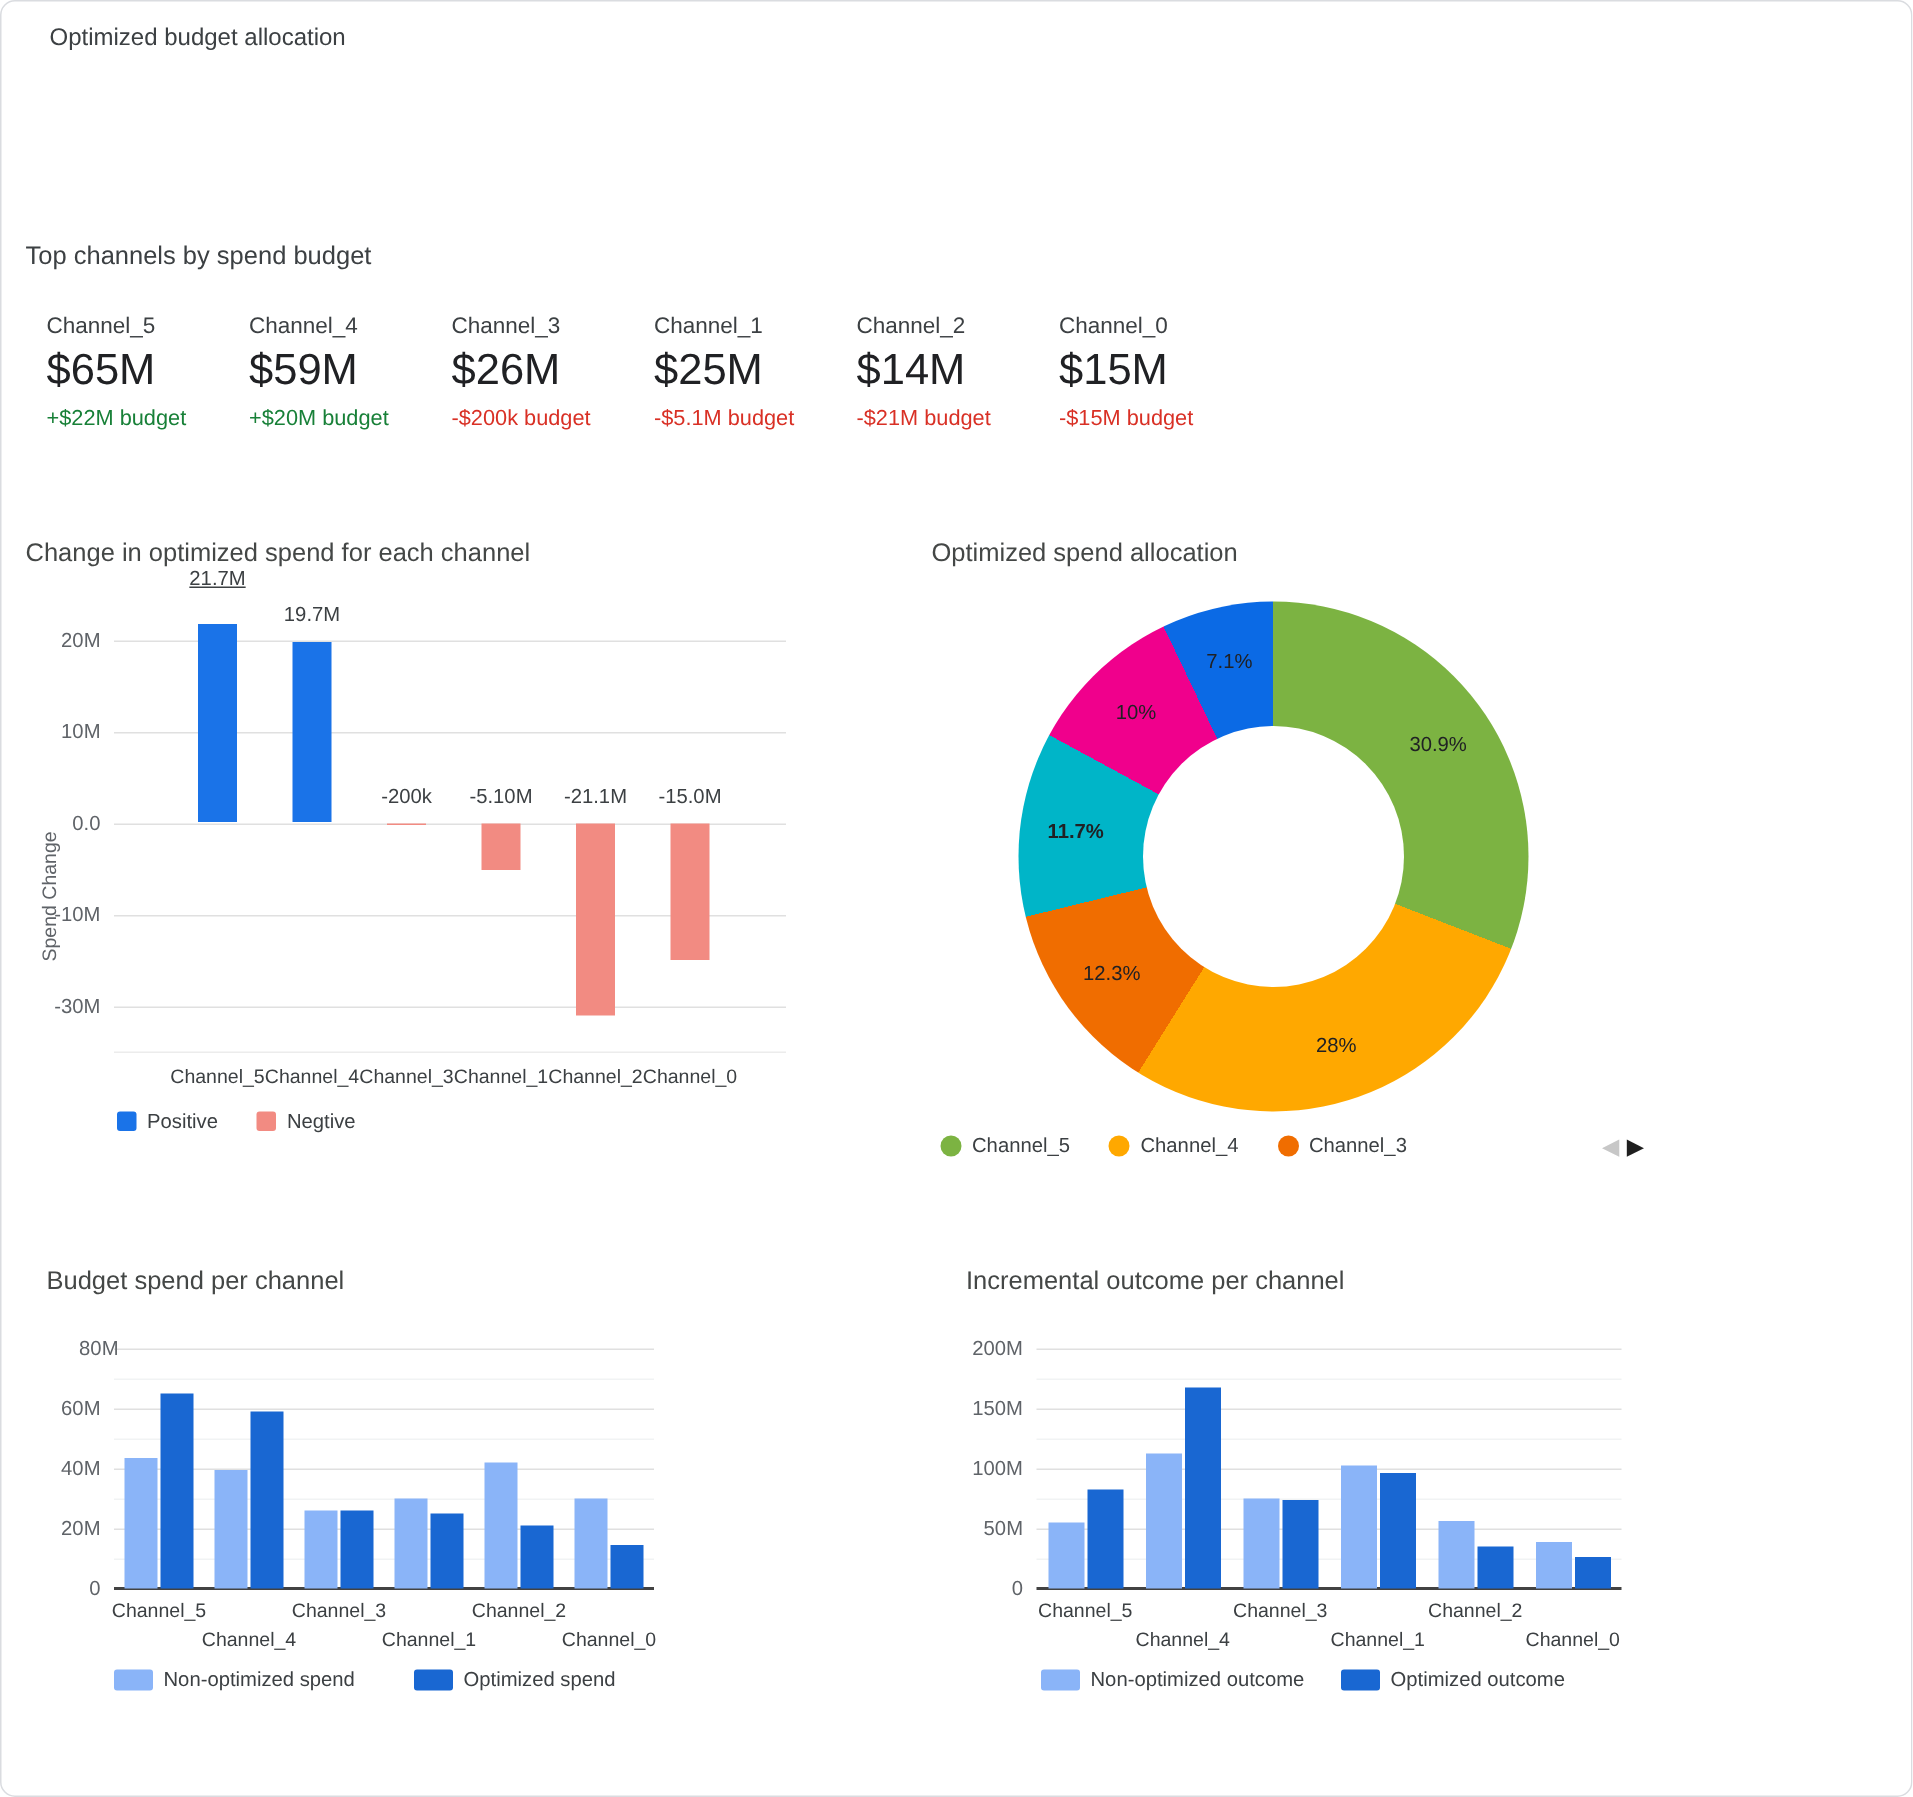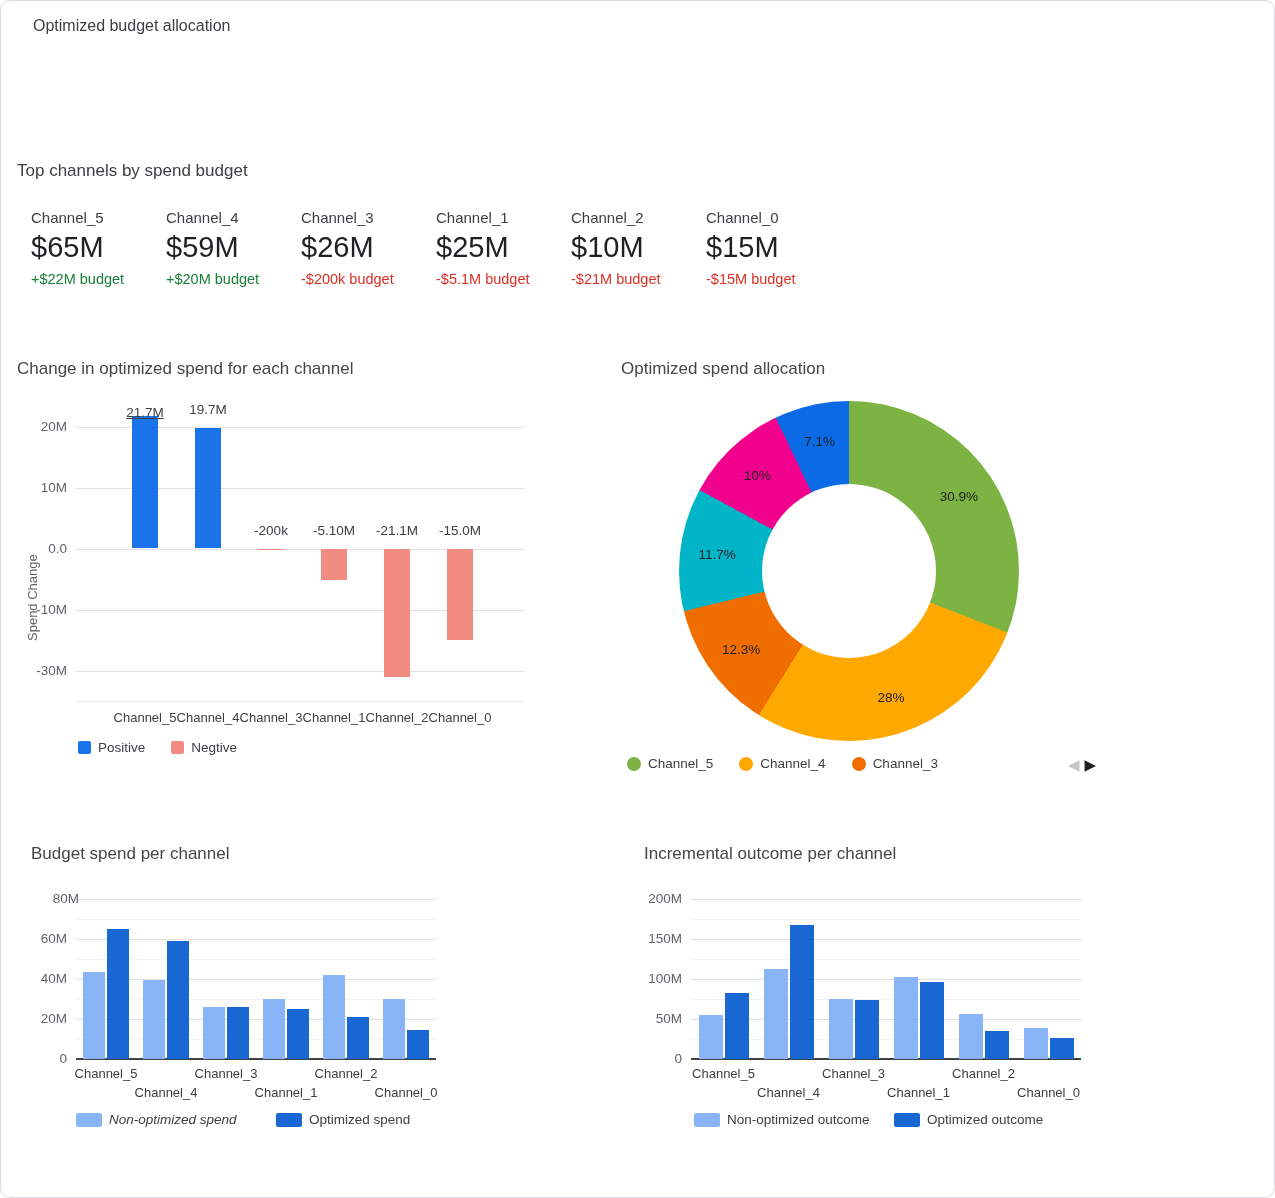--- a/index.html
+++ b/index.html
@@ -63,21 +63,21 @@
         <div class="ch-value">$26M</div>
         <div class="ch-delta" style="color: rgb(217, 48, 37);">-$200k budget</div>
       </div>
       <div class="ch-item">
         <div class="ch-name">Channel_1</div>
         <div class="ch-value">$25M</div>
         <div class="ch-delta" style="color: rgb(217, 48, 37);">-$5.1M budget</div>
       </div>
       <div class="ch-item">
         <div class="ch-name">Channel_2</div>
-        <div class="ch-value">$10M</div>
+        <div class="ch-value">$14M</div>
         <div class="ch-delta" style="color: rgb(217, 48, 37);">-$21M budget</div>
       </div>
       <div class="ch-item">
         <div class="ch-name">Channel_0</div>
         <div class="ch-value">$15M</div>
         <div class="ch-delta" style="color: rgb(217, 48, 37);">-$15M budget</div>
       </div>
     </div>
 
   <div class="chart" id="chart-spend-change" style="left:16px;top:358px;width:545px;height:410px;">
@@ -95,21 +95,21 @@
         <div class="bar" style="left: 245px; top: 152.5px; width: 26px; height: 31.11px; background: rgb(242, 139, 130);"></div>
         <div class="bar" style="left: 308px; top: 152.5px; width: 26px; height: 128.71px; background: rgb(242, 139, 130);"></div>
         <div class="bar" style="left: 371px; top: 152.5px; width: 26px; height: 91.5px; background: rgb(242, 139, 130);"></div>
       </div>
       <div class="ytick" style="top: 59.5px; left: 0px; width: 50px;">20M</div>
       <div class="ytick" style="top: 120.5px; left: 0px; width: 50px;">10M</div>
       <div class="ytick" style="top: 181.5px; left: 0px; width: 50px;">0.0</div>
       <div class="ytick" style="top: 242.5px; left: 0px; width: 50px;">-10M</div>
       <div class="ytick" style="top: 303.5px; left: 0px; width: 50px;">-30M</div>
       <div class="ylab" style="top: 97px; height: 185px;">Spend Change</div>
-      <div class="blabel" style="left: 128px; top: 46px; text-decoration: underline;">21.7M</div>
+      <div class="blabel" style="left: 128px; top: 19px; text-decoration: underline;">21.7M</div>
       <div class="xlab" style="left: 128px; top: 351px;">Channel_5</div>
       <div class="blabel" style="left: 191px; top: 43.33px;">19.7M</div>
       <div class="xlab" style="left: 191px; top: 351px;">Channel_4</div>
       <div class="blabel" style="left: 254px; top: 163.5px;">-200k</div>
       <div class="xlab" style="left: 254px; top: 351px;">Channel_3</div>
       <div class="blabel" style="left: 317px; top: 163.5px;">-5.10M</div>
       <div class="xlab" style="left: 317px; top: 351px;">Channel_1</div>
       <div class="blabel" style="left: 380px; top: 163.5px;">-21.1M</div>
       <div class="xlab" style="left: 380px; top: 351px;">Channel_2</div>
       <div class="blabel" style="left: 443px; top: 163.5px;">-15.0M</div>
@@ -126,21 +126,21 @@
       </div>
     </div>
 
   <div class="chart" id="chart-donut" style="left:620px;top:358px;width:510px;height:430px;">
     <div class="chart-title">Optimized spend allocation</div>
   <div class="donut" style="left: 58px; top: 42px; width: 340px; height: 340px; background: conic-gradient(rgb(124, 179, 66) 0%, rgb(124, 179, 66) 30.9%, rgb(255, 168, 0) 30.9%, rgb(255, 168, 0) 58.9%, rgb(240, 109, 0) 58.9%, rgb(240, 109, 0) 71.2%, rgb(0, 181, 200) 71.2%, rgb(0, 181, 200) 82.9%, rgb(240, 0, 140) 82.9%, rgb(240, 0, 140) 92.9%, rgb(11, 106, 229) 92.9%, rgb(11, 106, 229) 100%);"></div>
       <div class="hole" style="left: 141px; top: 125px; width: 174px; height: 174px;"></div>
       <div class="slicelabel" style="left: 337.766px; top: 136.898px;">30.9%</div>
       <div class="slicelabel" style="left: 269.893px; top: 338.23px;">28%</div>
       <div class="slicelabel" style="left: 120.156px; top: 289.837px;">12.3%</div>
-      <div class="slicelabel" style="left: 96.1018px; top: 194.916px;">11.7%</div>
+      <div class="slicelabel" style="left: 96.1018px; top: 194.916px; font-weight: bold;">11.7%</div>
       <div class="slicelabel" style="left: 136.348px; top: 115.621px;">10%</div>
       <div class="slicelabel" style="left: 198.579px; top: 82.2949px;">7.1%</div>
       <div class="legendrow" style="left: 6px; top: 397px;">
         <div class="lgitem">
           <div class="circ" style="background: rgb(124, 179, 66);"></div>
           <div class="lgtext">Channel_5</div>
         </div>
         <div class="lgitem">
           <div class="circ" style="background: rgb(255, 168, 0);"></div>
           <div class="lgtext">Channel_4</div>
@@ -185,21 +185,21 @@
       <div class="ytick" style="top: 167px; left: 0px; width: 36px;">20M</div>
       <div class="ytick" style="top: 127px; left: 0px; width: 36px;">40M</div>
       <div class="ytick" style="top: 87px; left: 0px; width: 36px;">60M</div>
       <div class="ytick" style="top: 47px; left: 12px; width: 36px;">80M</div>
       <div class="xlab" style="left: 75px; top: 222px;">Channel_5</div>
       <div class="xlab" style="left: 135px; top: 241px;">Channel_4</div>
       <div class="xlab" style="left: 195px; top: 222px;">Channel_3</div>
       <div class="xlab" style="left: 255px; top: 241px;">Channel_1</div>
       <div class="xlab" style="left: 315px; top: 222px;">Channel_2</div>
       <div class="xlab" style="left: 375px; top: 241px;">Channel_0</div>
-      <div class="lgitem" style="position: absolute; left: 45px; top: 268px; font-style: italic;">
+      <div class="lgitem" style="position: absolute; left: 45px; top: 268px;">
         <div class="sw26" style="background: rgb(138, 180, 248);"></div>
         <div class="lgtext">Non-optimized spend</div>
       </div>
       <div class="lgitem" style="position: absolute; left: 245px; top: 268px;">
         <div class="sw26" style="background: rgb(25, 103, 210);"></div>
         <div class="lgtext">Optimized spend</div>
       </div>
     </div>
 
   <div class="chart" id="chart-outcome" style="left:643px;top:843px;width:462px;height:305px;">

